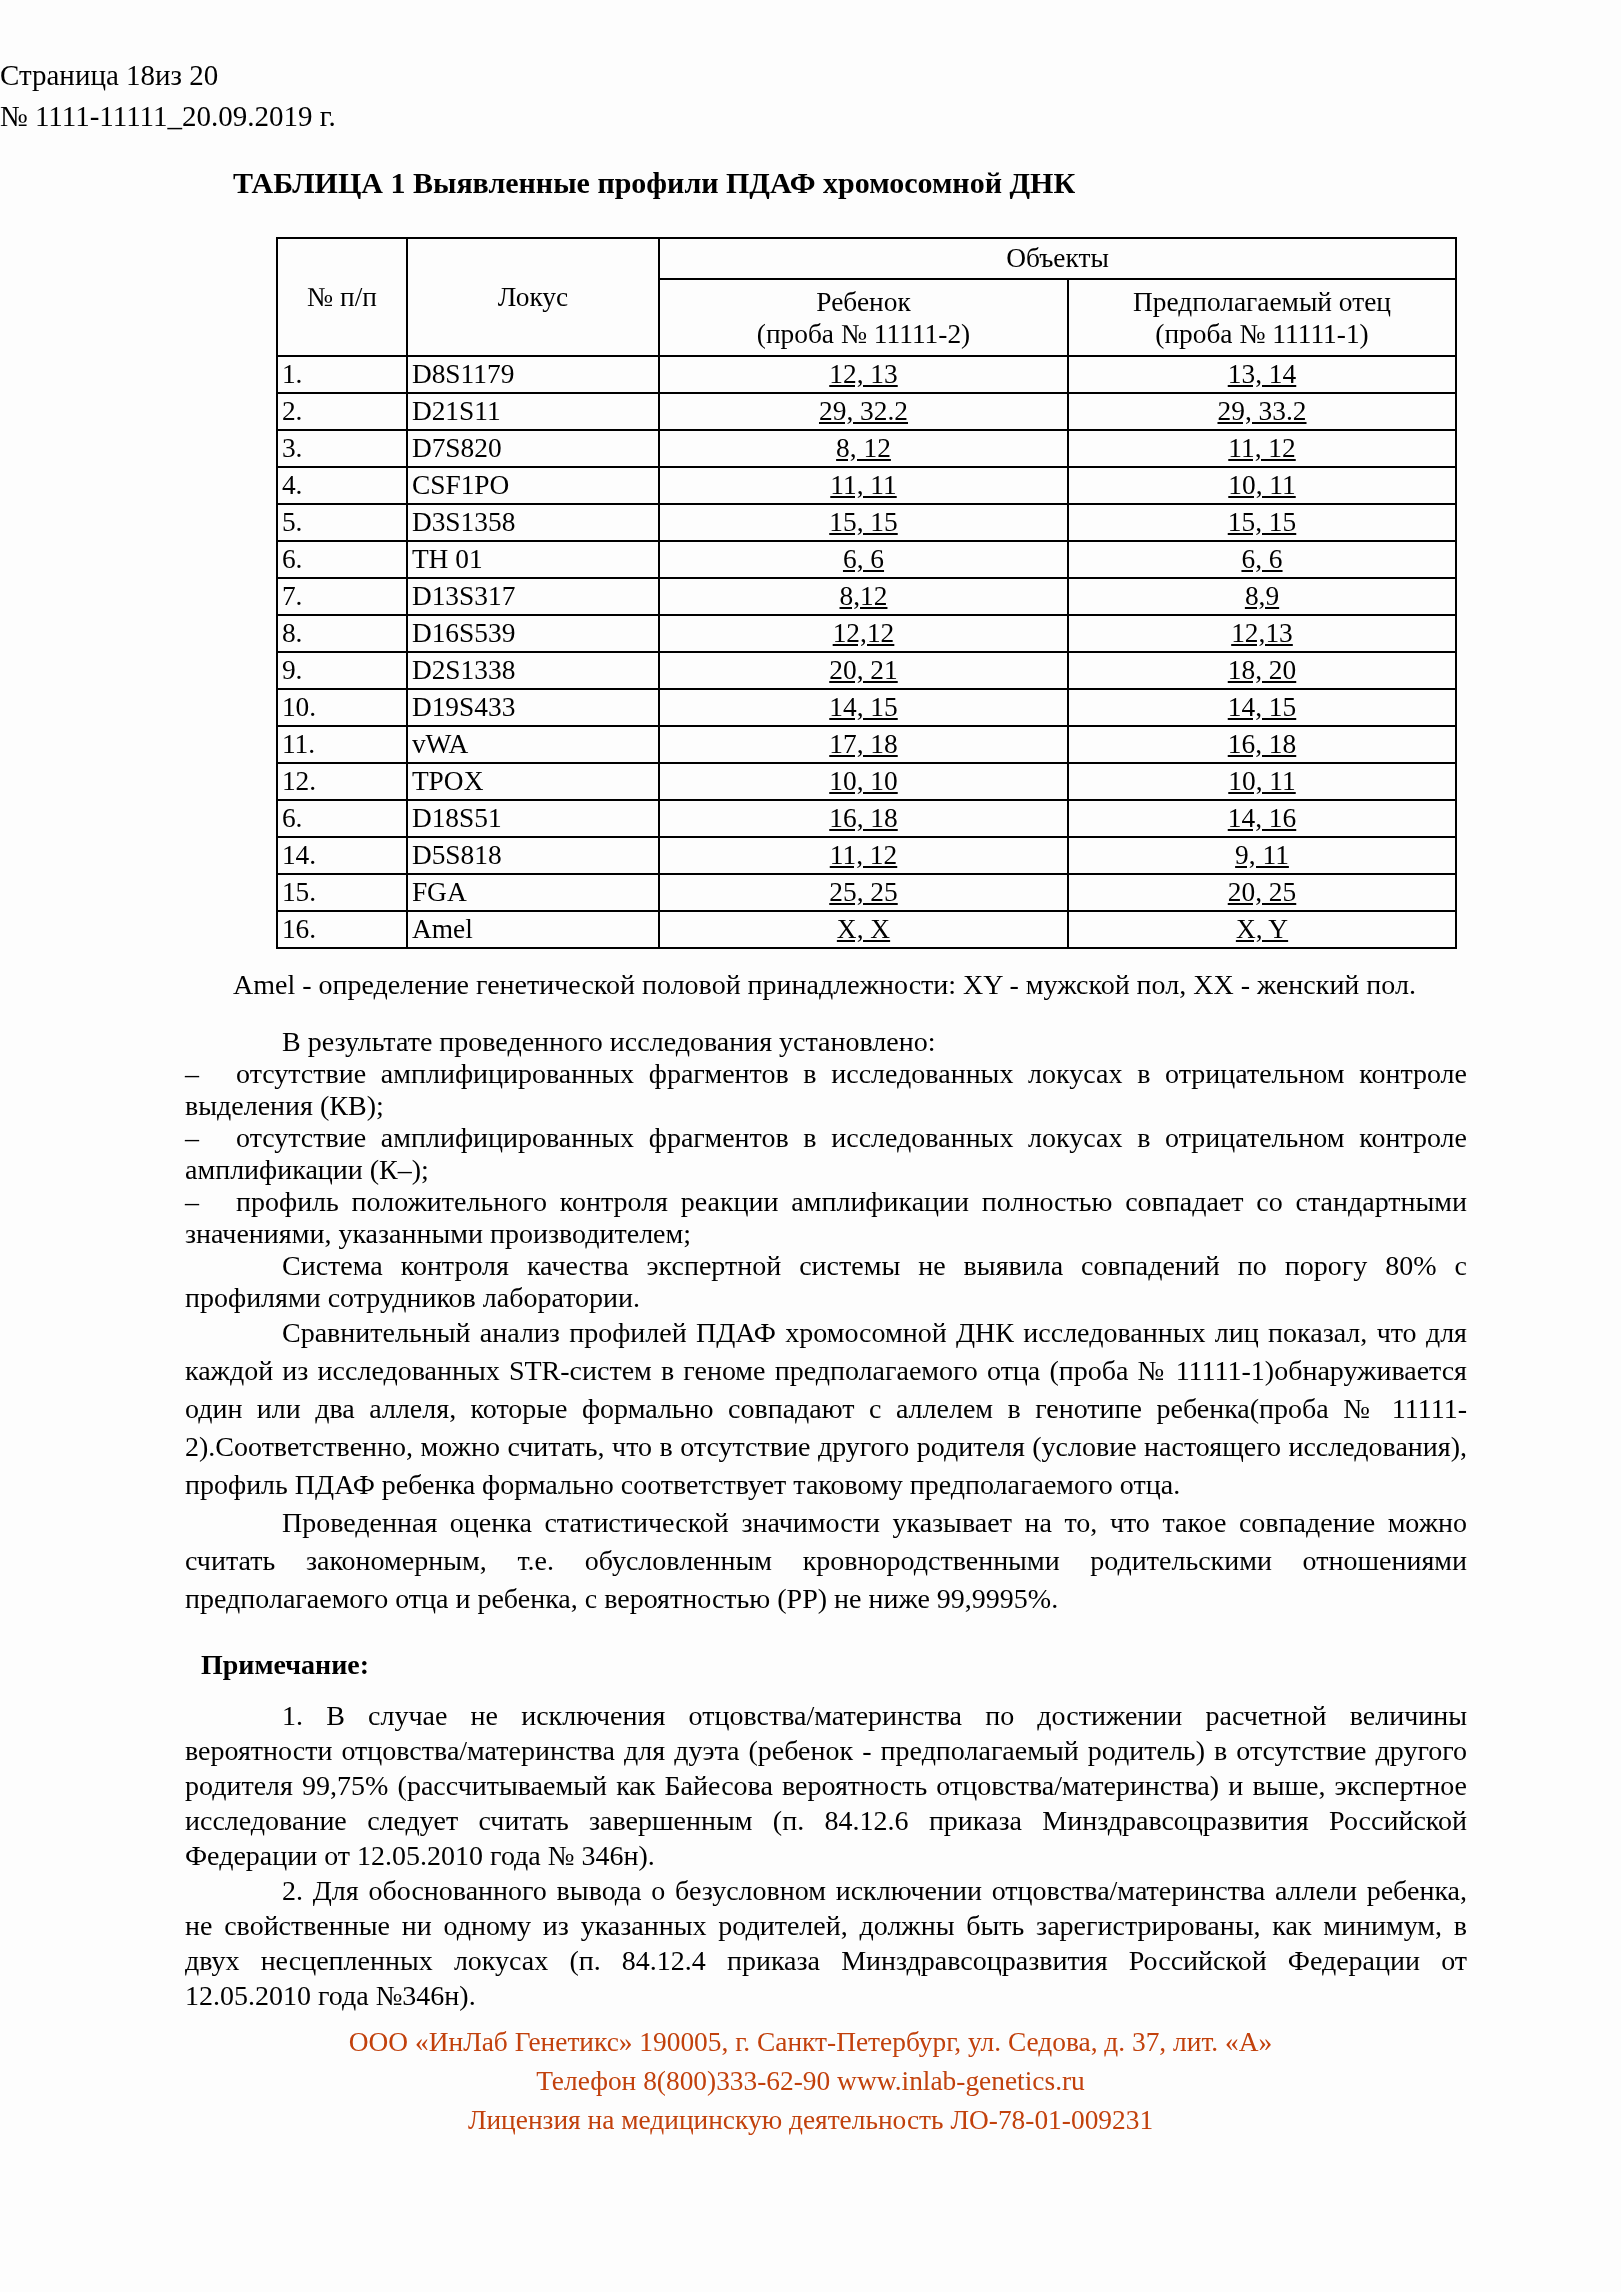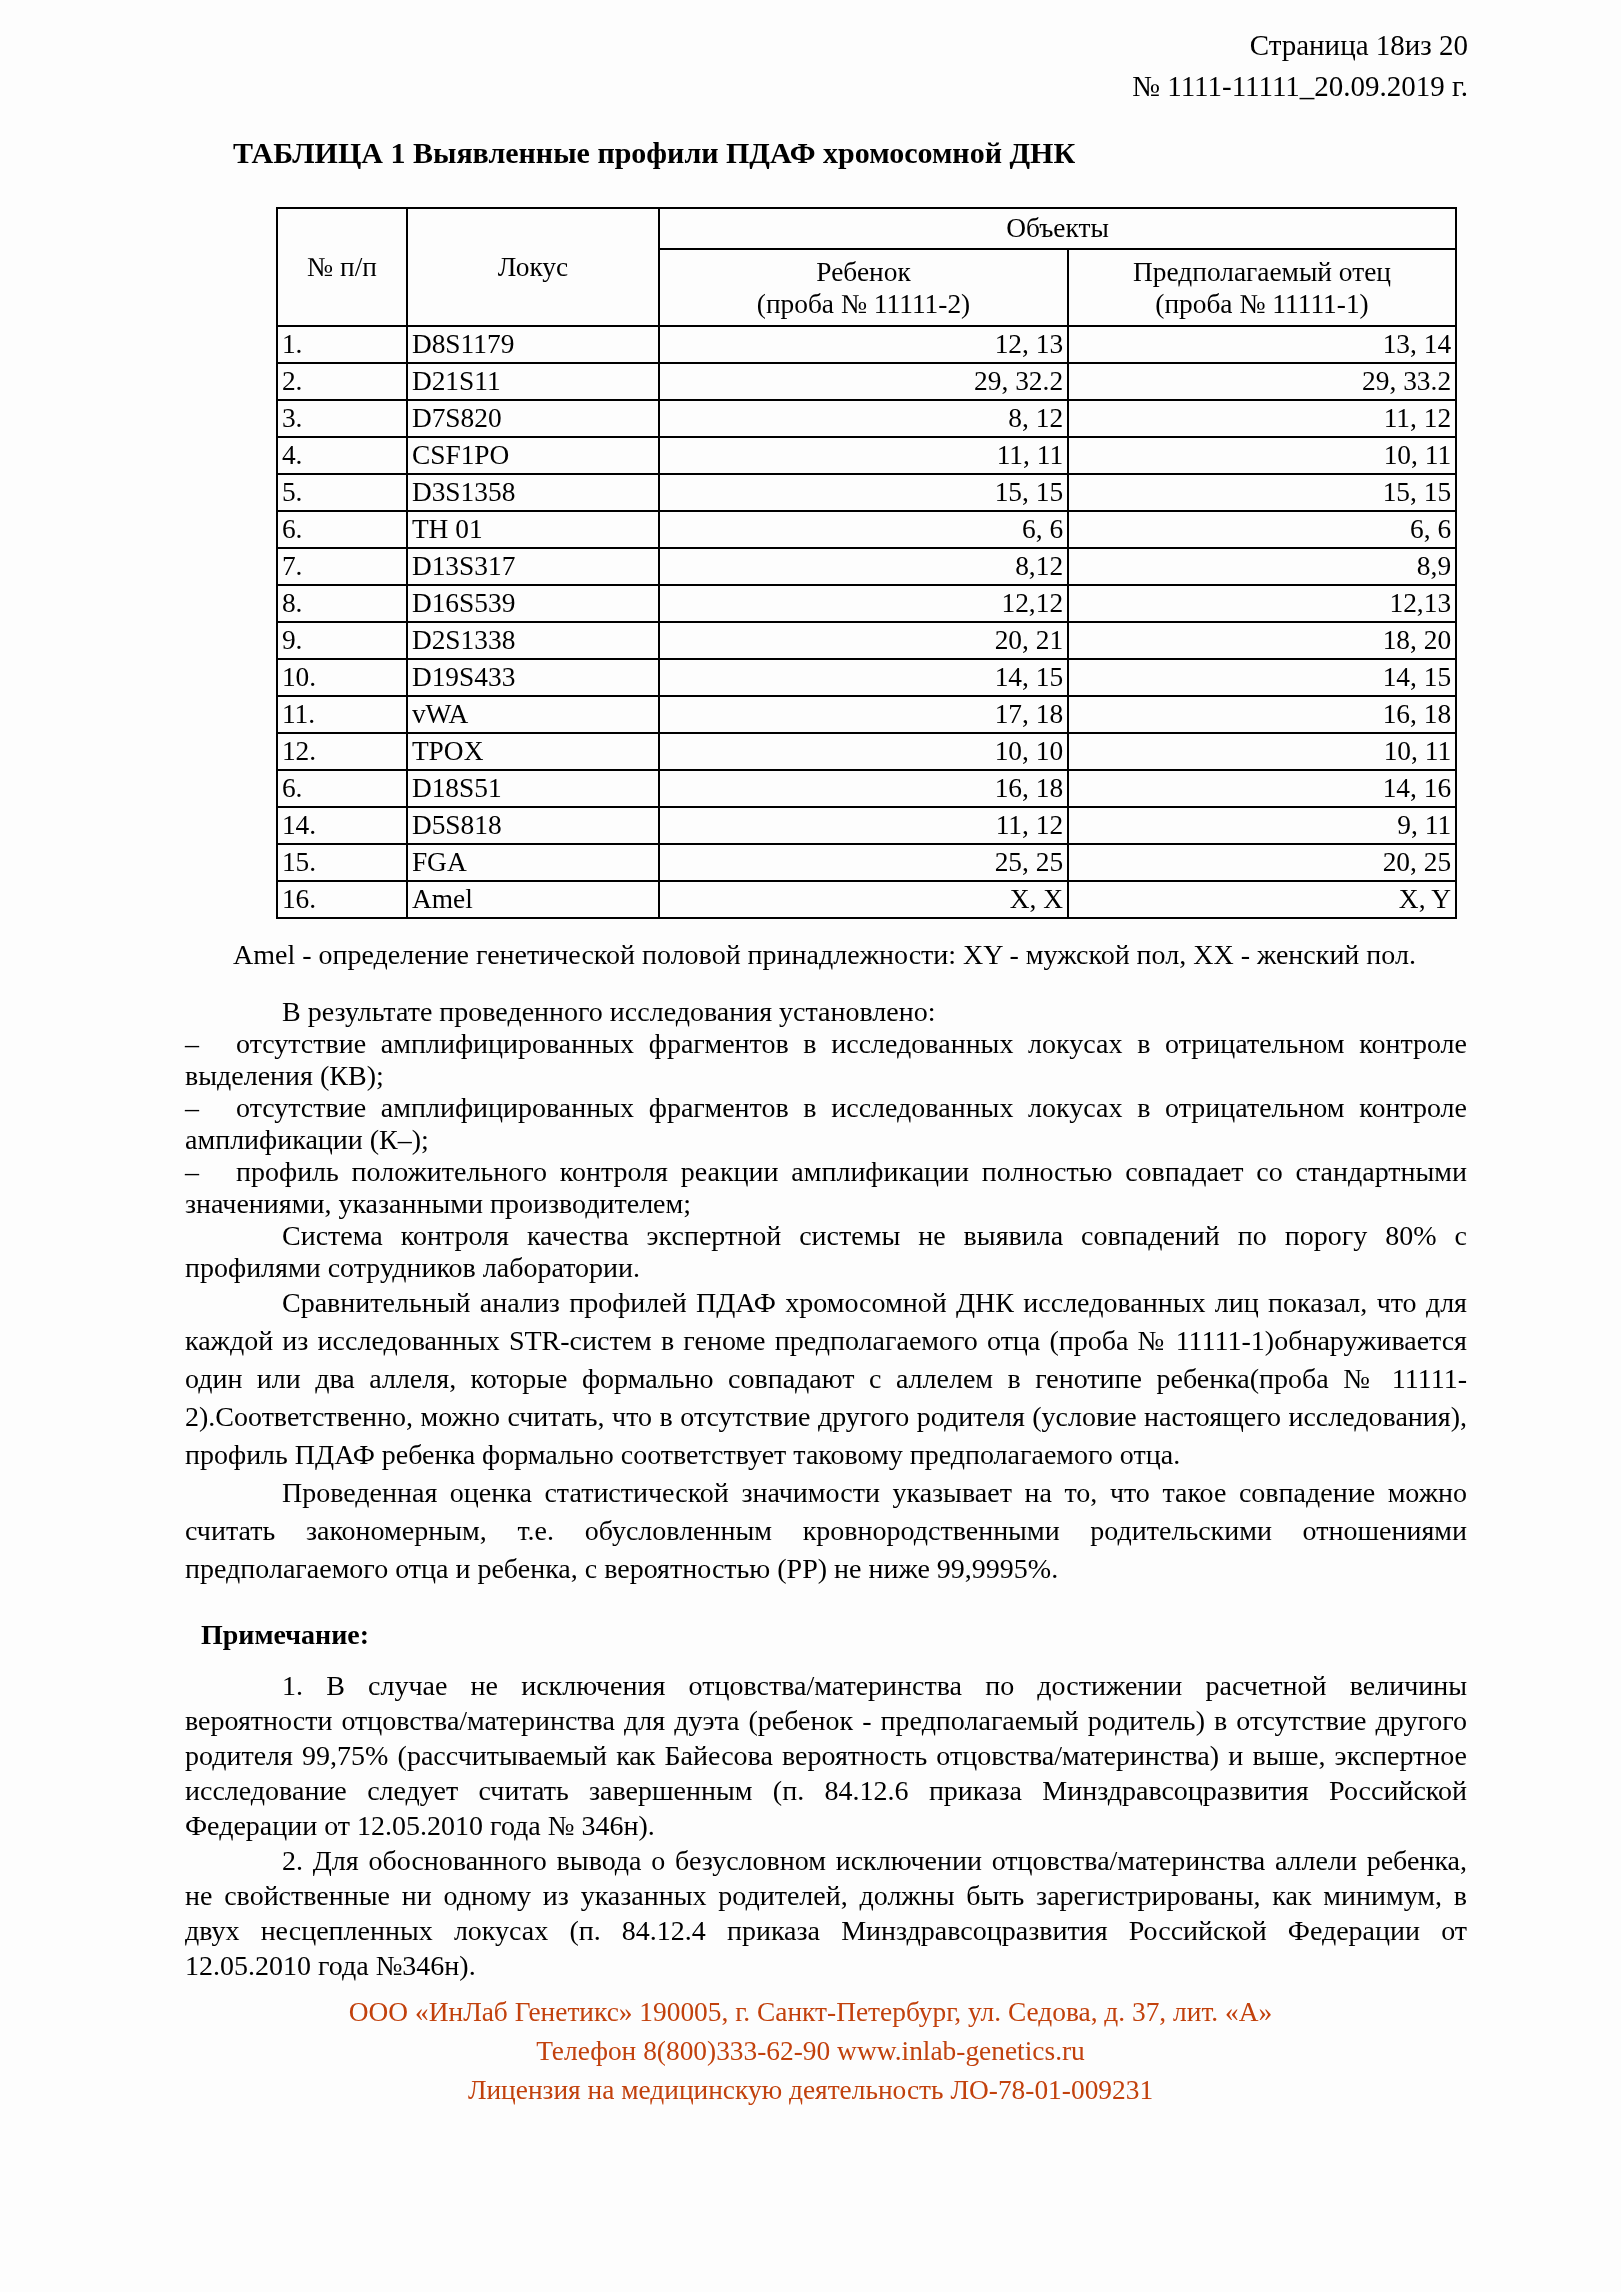--- a/index.html
+++ b/index.html
@@ -10,23 +10,23 @@
   .page {
     position: relative;
     width: 1621px;
     height: 2293px;
     background: #fdfdfd;
     overflow: hidden;
     font-family: "Liberation Serif", serif;
     color: #000000;
   }
   .doc-header {
-    padding-top: 25px;
+    padding-top: 55px;
     padding-right: 153px;
-    text-align: right;
+    text-align: left;
     font-size: 29px;
     line-height: 41px;
   }
   .table-title {
     margin: 29px 0 0 233px;
     font-size: 30px;
     font-weight: bold;
   }
   table.profiles {
     margin: 37px 0 0 276px;
@@ -45,21 +45,21 @@
     font-size: 27.4px;
     padding: 2px 3.9px;
     overflow: hidden;
   }
   table.profiles th { text-align: center; vertical-align: middle; border-radius: 7px; }
   tr.objects-row th { height: 35px; }
   tr.subheader-row th { height: 71px; line-height: 32px; }
   tr.data-row { height: 37px; }
   td.cell-num   { text-align: left; padding-left: 15.7px; }
   td.cell-locus { text-align: left; padding-left: 11.8px; }
-  td.cell-val   { text-align: right; }
+  td.cell-val   { text-align: center; text-decoration: underline; }
   .footnote {
     margin: 19.6px 0 0 233px;
     font-size: 28px;
     line-height: 32px;
   }
   .content {
     width: 1282px;
     margin-left: 185px;
   }
   .results { margin-top: 25.5px; }

